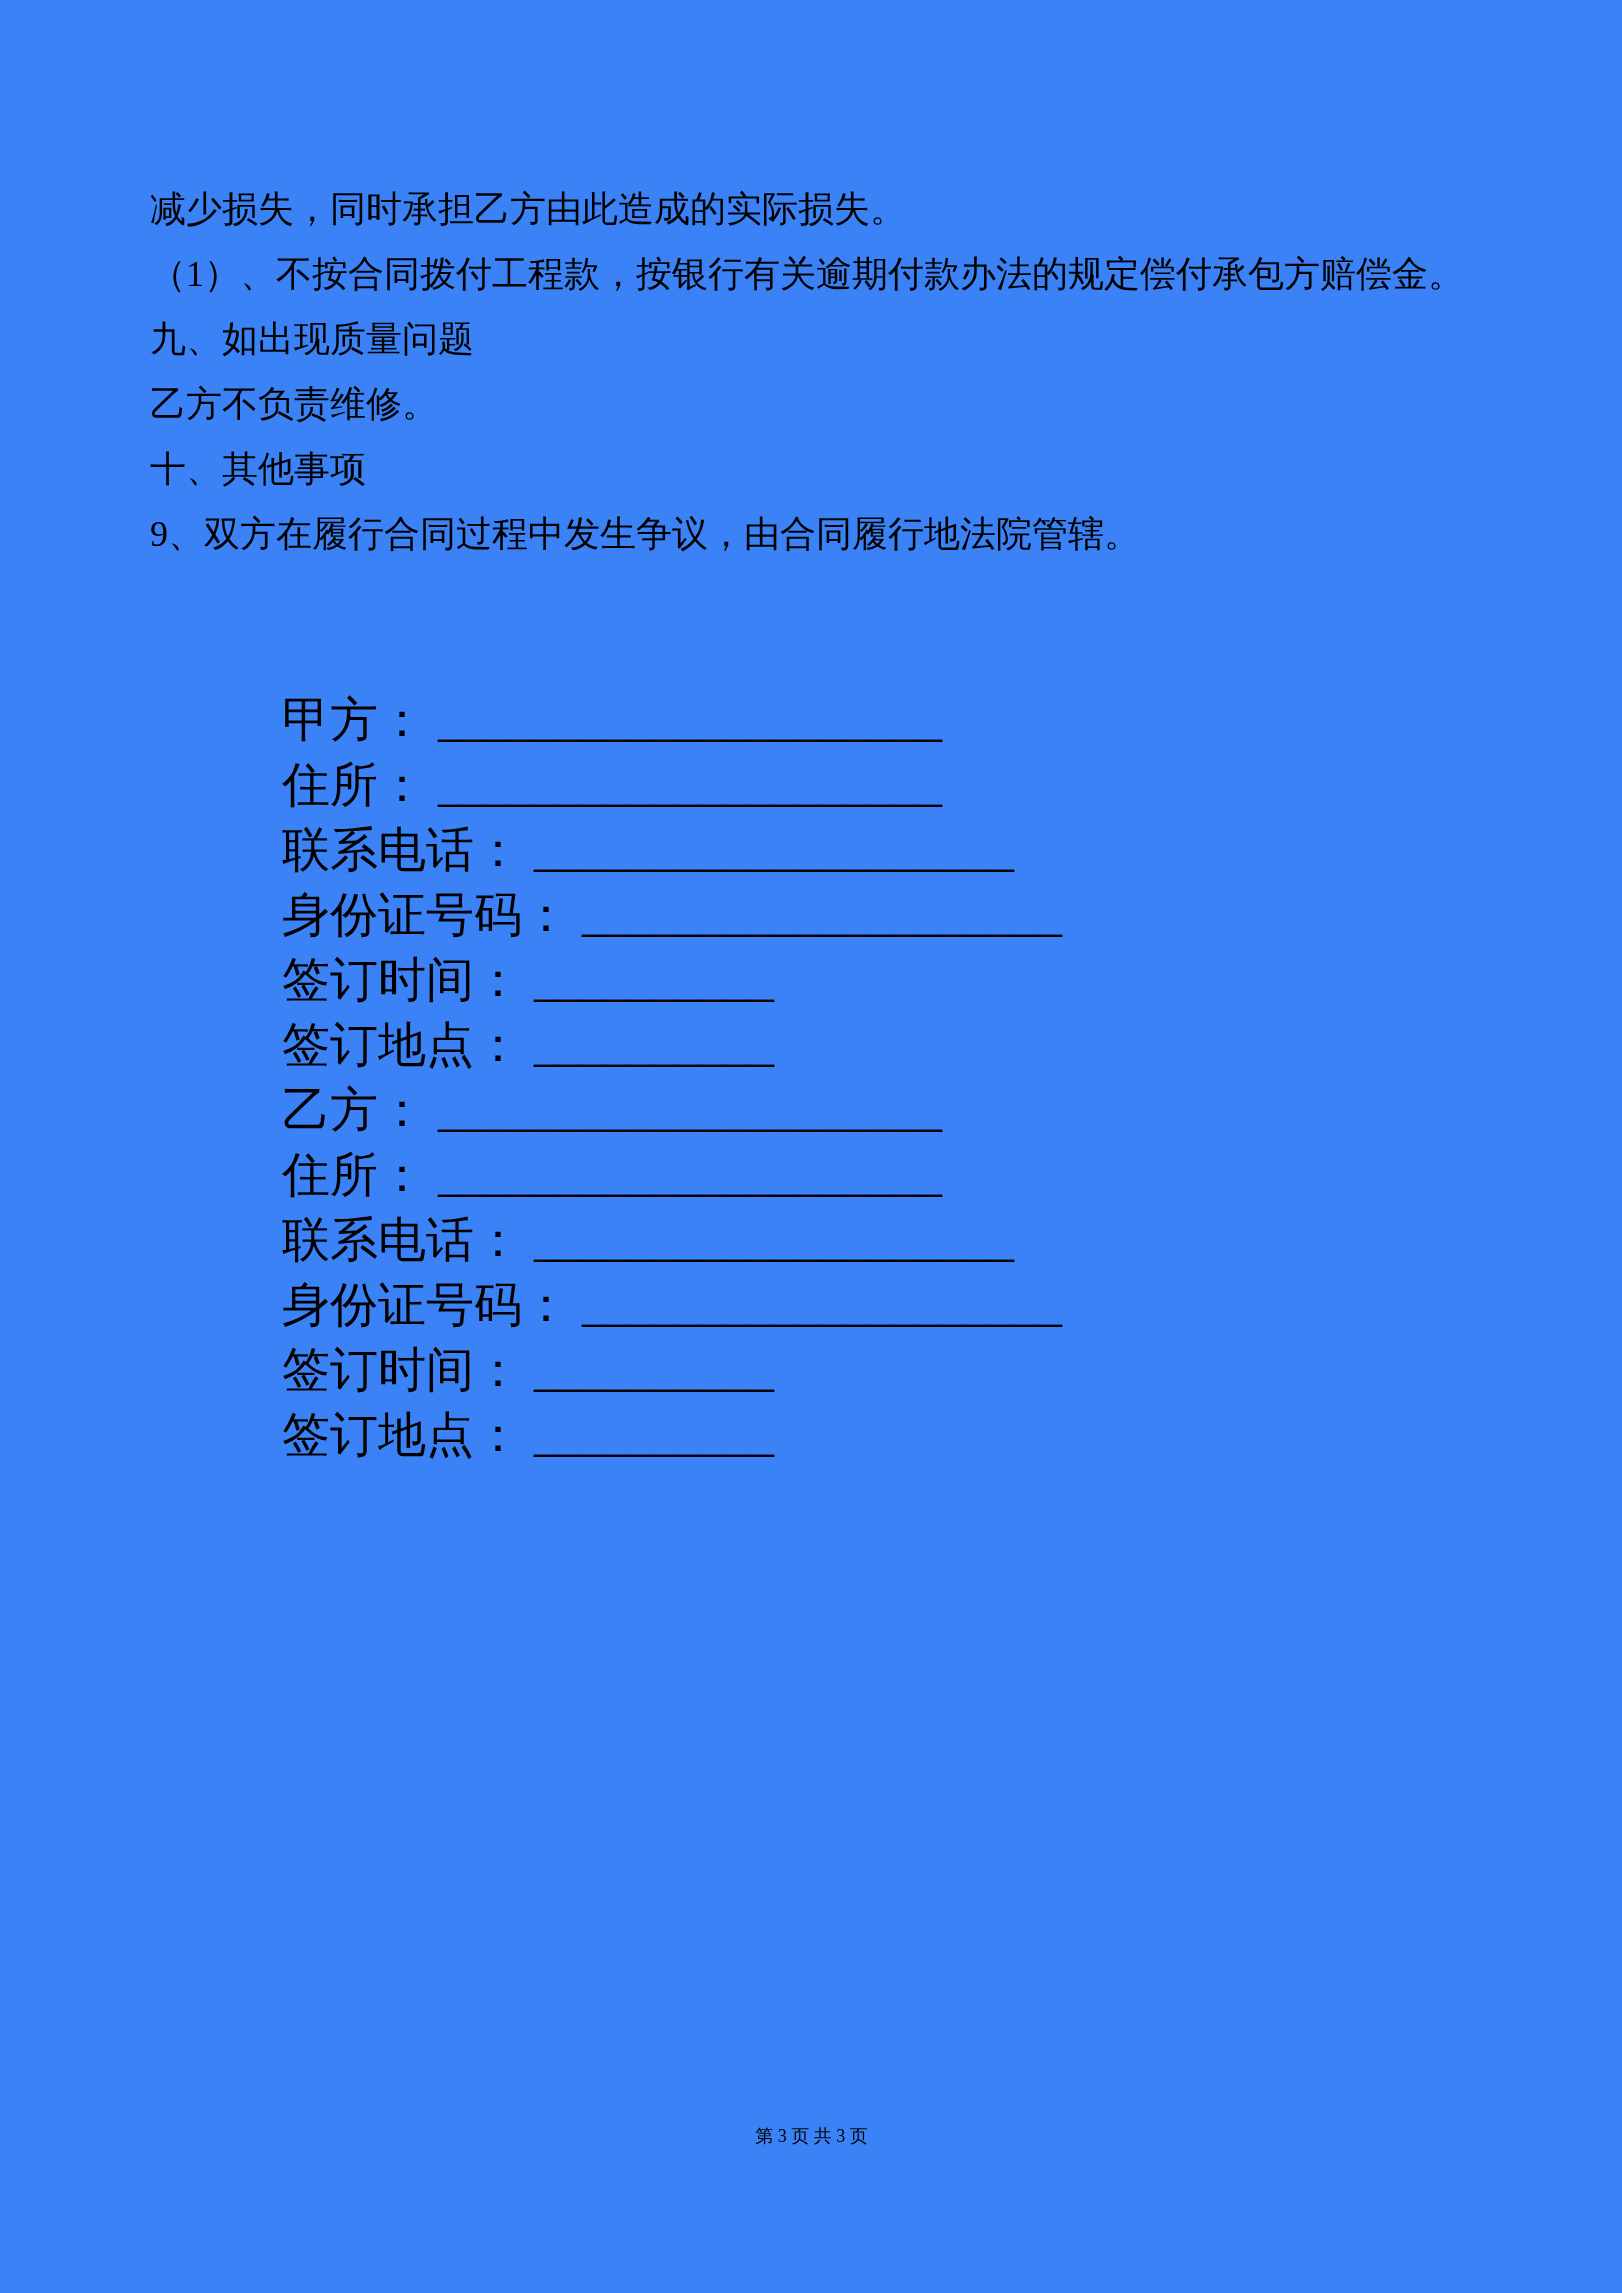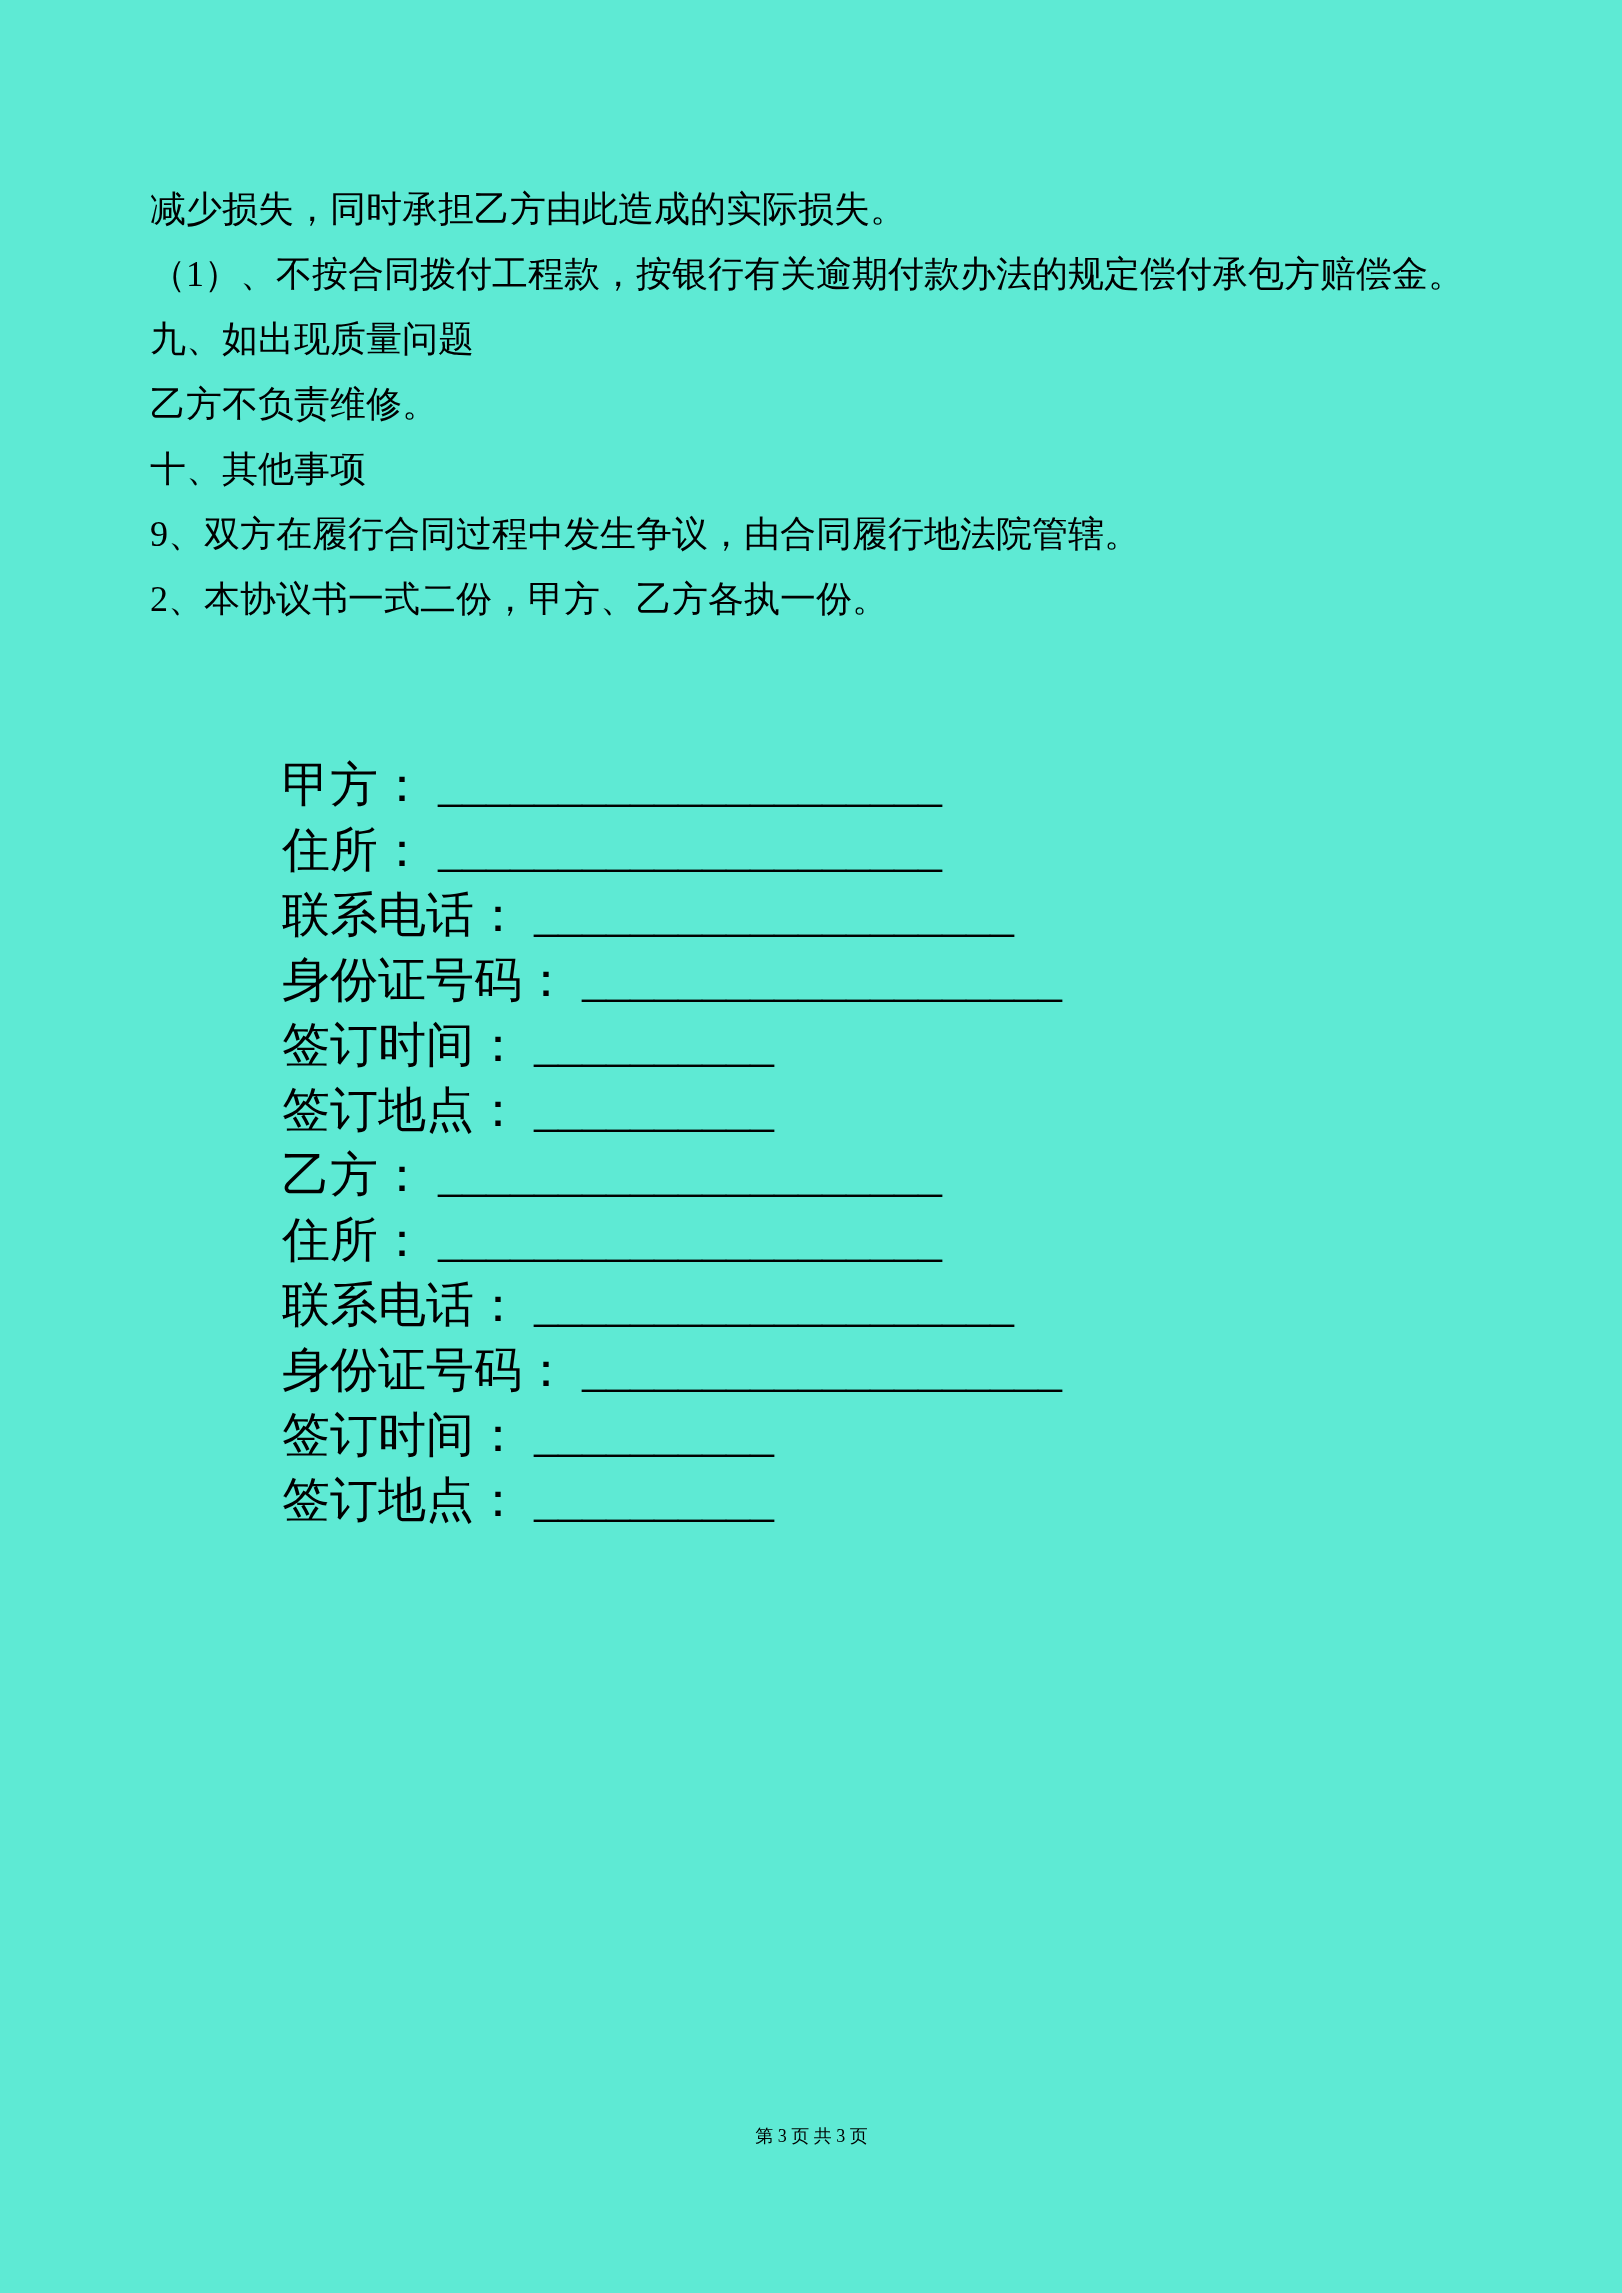--- a/index.html
+++ b/index.html
@@ -4,21 +4,21 @@
 <style>
   html, body {
     margin: 0;
     padding: 0;
     background: #ffffff;
   }
   .page {
     position: relative;
     width: 1623px;
     height: 2294px;
-    background: #5eead4;
+    background: #3b82f6;
     color: #000000;
     font-family: "Liberation Serif", "DejaVu Serif", serif;
     overflow: hidden;
   }
   .content {
     position: absolute;
     top: 177px;
     left: 150px;
     right: 145px;
   }
@@ -63,21 +63,20 @@
 
 <div class="page">
   <div class="content">
 
     <div class="para">减少损失，同时承担乙方由此造成的实际损失。</div>
     <div class="para">（1）、不按合同拨付工程款，按银行有关逾期付款办法的规定偿付承包方赔偿金。</div>
     <div class="para">九、如出现质量问题</div>
     <div class="para">乙方不负责维修。</div>
     <div class="para">十、其他事项</div>
     <div class="para">9、双方在履行合同过程中发生争议，由合同履行地法院管辖。</div>
-    <div class="para">2、本协议书一式二份，甲方、乙方各执一份。</div>
 
     <div class="fields">
 
       <div class="field-row">
         <span class="field-label">甲方： </span><span class="blank-line">_____________________</span>
       </div>
       <div class="field-row">
         <span class="field-label">住所： </span><span class="blank-line">_____________________</span>
       </div>
       <div class="field-row">

